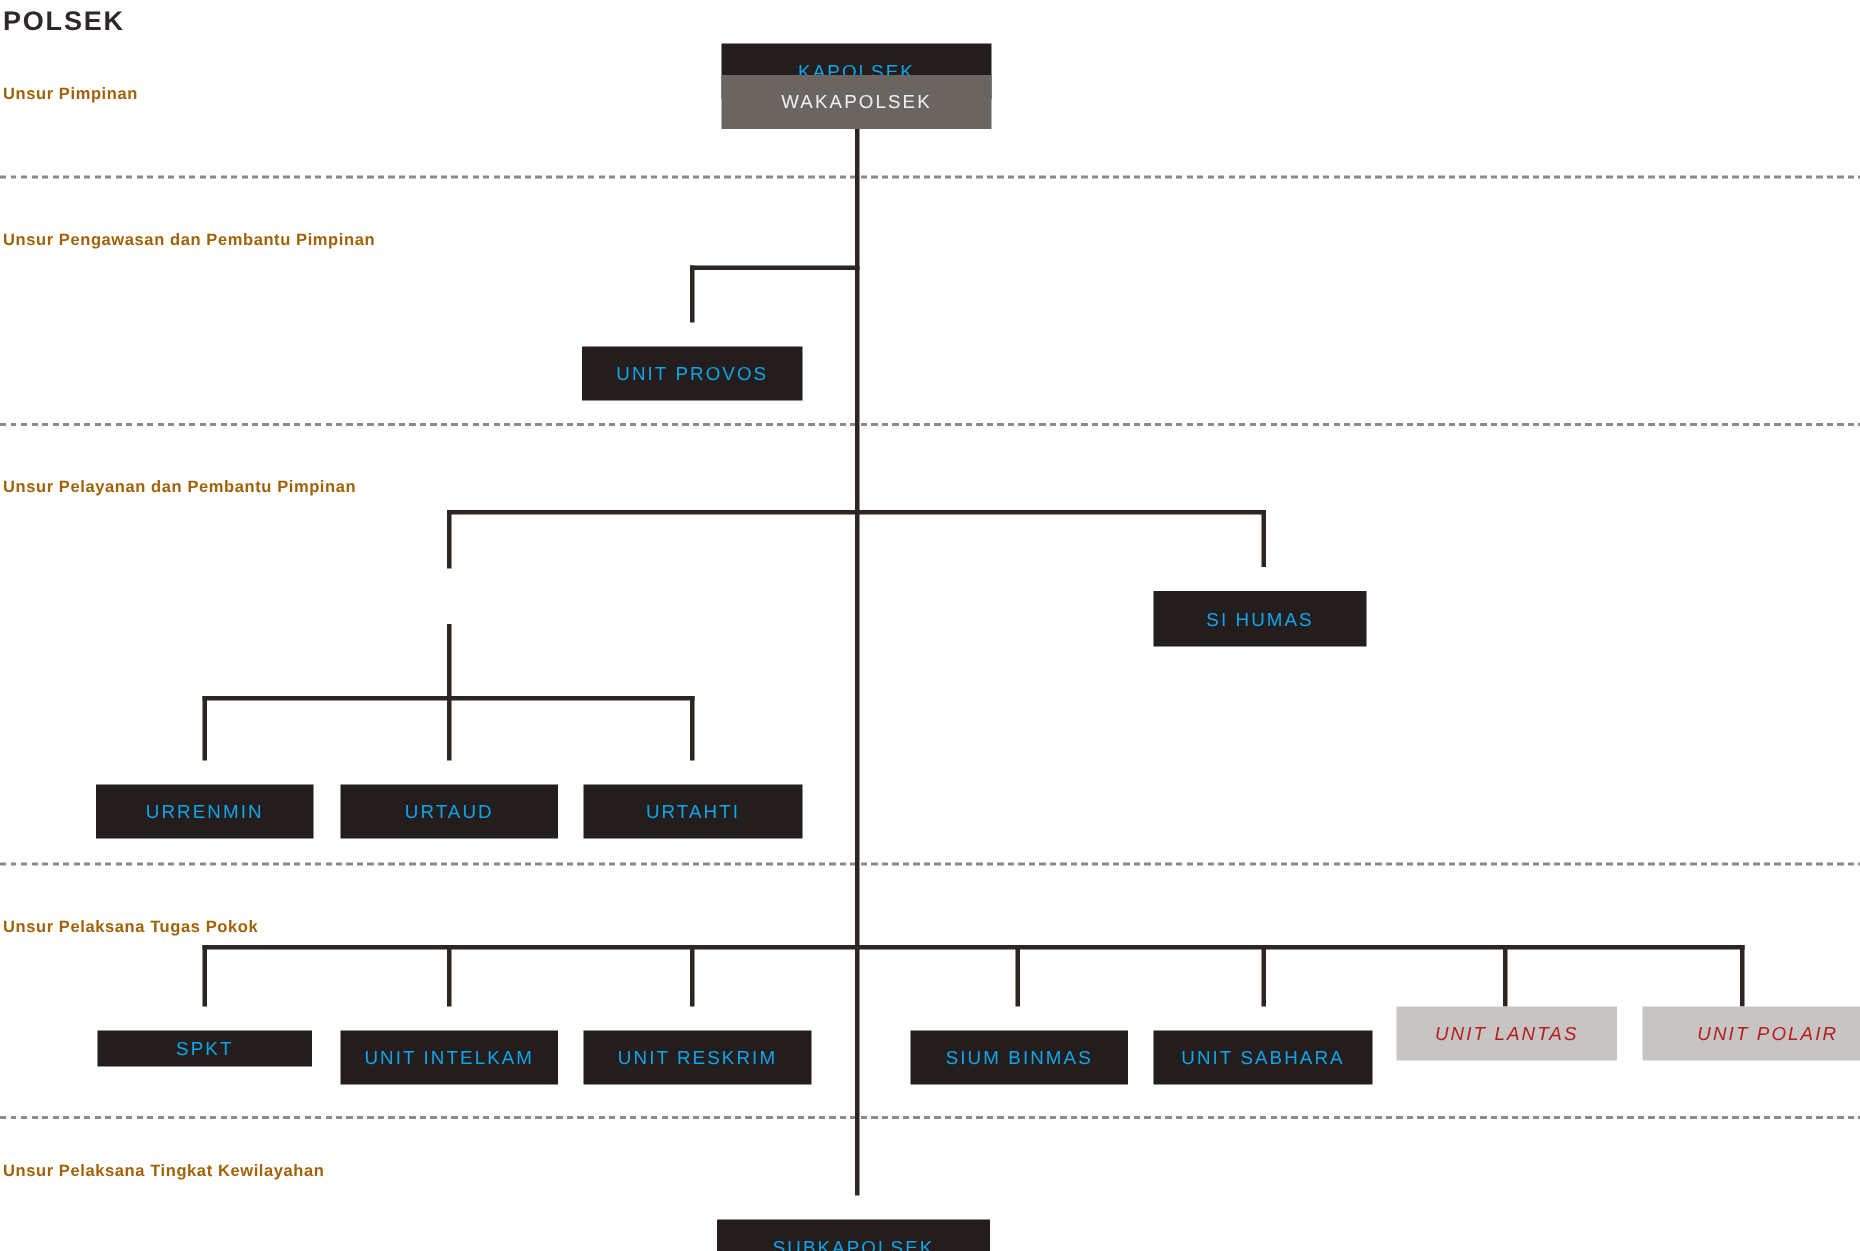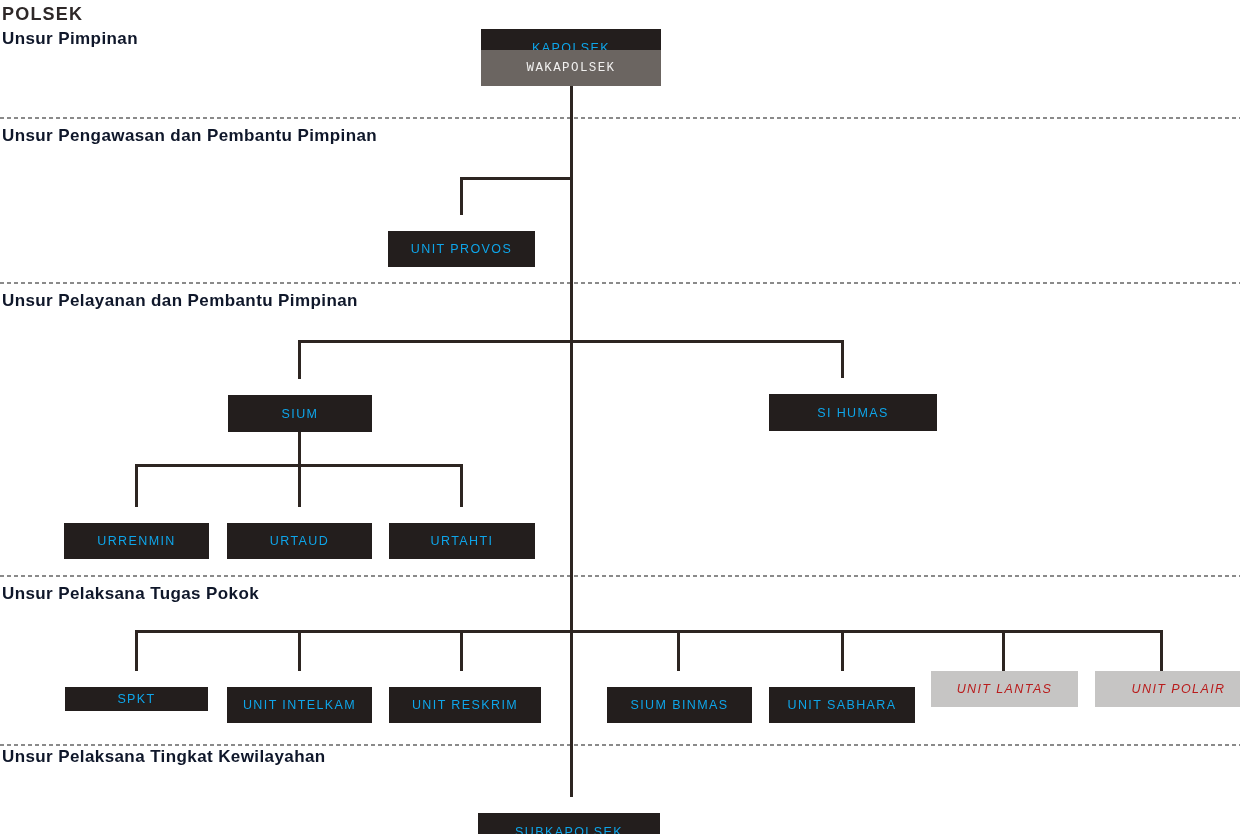--- a/index.html
+++ b/index.html
@@ -17,25 +17,26 @@
   }
   .page-title {
     position: absolute;
     font-size: 18px;
     font-weight: bold;
     letter-spacing: 1.2px;
     color: #2e2828;
   }
   .section-label {
     position: absolute;
-    font-size: 17px;
+    font-size: 11px;
     font-weight: bold;
     letter-spacing: 0.4px;
-    color: #0f172a;
+    color: #a16207;
     white-space: nowrap;
+    margin-top: 28px;
   }
   .separator {
     position: absolute;
     left: 0;
     width: 1240px;
     height: 2px;
     background: repeating-linear-gradient(90deg, #8a8a8a 0 4px, transparent 4px 7px);
   }
   .node {
     position: absolute;
@@ -91,26 +92,25 @@
   <div class="line" style="left:135px; top:630px; width:1028px; height:3px;"></div>
   <div class="line" style="left:135px;  top:630px; width:3px; height:41px;"></div>
   <div class="line" style="left:298px;  top:630px; width:3px; height:41px;"></div>
   <div class="line" style="left:460px;  top:630px; width:3px; height:41px;"></div>
   <div class="line" style="left:677px;  top:630px; width:3px; height:41px;"></div>
   <div class="line" style="left:841px;  top:630px; width:3px; height:41px;"></div>
   <div class="line" style="left:1002px; top:630px; width:3px; height:41px;"></div>
   <div class="line" style="left:1160px; top:630px; width:3px; height:41px;"></div>
 
   <div class="node dark" style="left:481px; top:13px;  width:180px; height:37px;">KAPOLSEK</div>
-  <div class="node gray" style="left:481px; top:50px;  width:180px; height:36px;font-family:Liberation Mono, monospace;">WAKAPOLSEK</div>
+  <div class="node gray" style="left:481px; top:50px;  width:180px; height:36px;">WAKAPOLSEK</div>
 
   <div class="node dark" style="left:388px; top:215px; width:147px; height:36px;">UNIT PROVOS</div>
 
-  <div class="node dark" style="left:228px; top:379px; width:144px; height:37px;">SIUM</div>
-  <div class="node dark" style="left:769px; top:378px; width:168px; height:37px;">SI HUMAS</div>
+  <div class="node dark" style="left:769px; top:378px; width:142px; height:37px;">SI HUMAS</div>
 
   <div class="node dark" style="left:64px;  top:507px; width:145px; height:36px;">URRENMIN</div>
   <div class="node dark" style="left:227px; top:507px; width:145px; height:36px;">URTAUD</div>
   <div class="node dark" style="left:389px; top:507px; width:146px; height:36px;">URTAHTI</div>
 
   <div class="node dark" style="left:65px;  top:671px; width:143px; height:24px;">SPKT</div>
   <div class="node dark" style="left:227px; top:671px; width:145px; height:36px;">UNIT INTELKAM</div>
   <div class="node dark" style="left:389px; top:671px; width:152px; height:36px;">UNIT RESKRIM</div>
   <div class="node dark" style="left:607px; top:671px; width:145px; height:36px;">SIUM BINMAS</div>
   <div class="node dark" style="left:769px; top:671px; width:146px; height:36px;">UNIT SABHARA</div>

